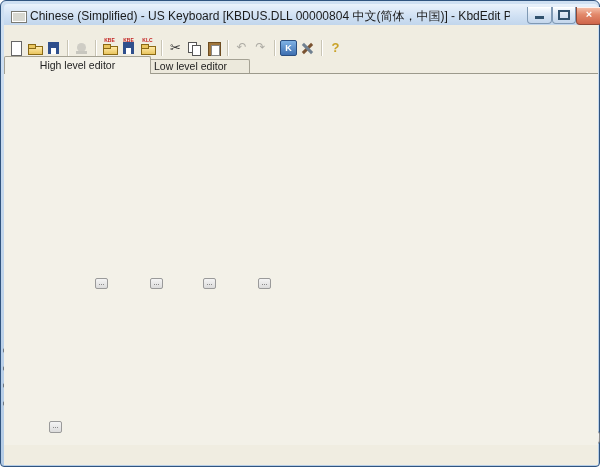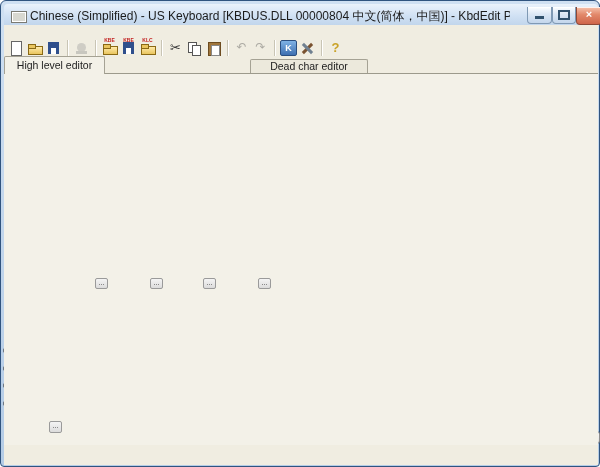--- a/index.html
+++ b/index.html
@@ -126,22 +126,22 @@
     <span class="wtitle">Chinese (Simplified) - US Keyboard [KBDUS.DLL 00000804 中文(简体，中国)] - KbdEdit Personal</span>
     <span class="wbtn minb"></span>
     <span class="wbtn maxb"></span>
     <span class="wbtn closeb">×</span>
   </div>
 
   <div class="client"></div>
 
   <div class="toolbar"><span class="tbi tb-new-file"></span><span class="tbi tb-open-file"></span><span class="tbi tb-save-file"></span><span class="tbsep"></span><span class="tbi tb-import dis"></span><span class="tbsep"></span><span class="tbi tb-open-kbe"><i class="tblab">KBE</i></span><span class="tbi tb-save-kbe"><i class="tblab">KBE</i></span><span class="tbi tb-open-klc"><i class="tblab">KLC</i></span><span class="tbsep"></span><span class="tbi tb-cut">✂</span><span class="tbi tb-copy"></span><span class="tbi tb-paste"></span><span class="tbsep"></span><span class="tbi tb-undo dis">↶</span><span class="tbi tb-redo dis">↷</span><span class="tbsep"></span><span class="tbi tb-keyboard-layout">K</span><span class="tbi tb-tools"></span><span class="tbsep"></span><span class="tbi tb-help">?</span></div>
   <div class="tabstrip">
-      <div class="tab active" style="left: 0px; width: 101px;">High level editor</div>
-      <div class="tab" style="left: 246px; width: 118px;">Dead char editor</div>
+      <div class="tab active" style="left: 0px; width: 147px;">High level editor</div>
+      <div class="tab" style="left: 127px; width: 119px;">Low level editor</div>
     </div>
 
   <div class="editor"></div>
 
   <div class="kb">
     <div class="inset"></div>
   <div class="key f" style="left: 0px; top: 1px; width: 19px; height: 20px;">
         <div>Brws</div>
         <div>Back</div>
       </div>

